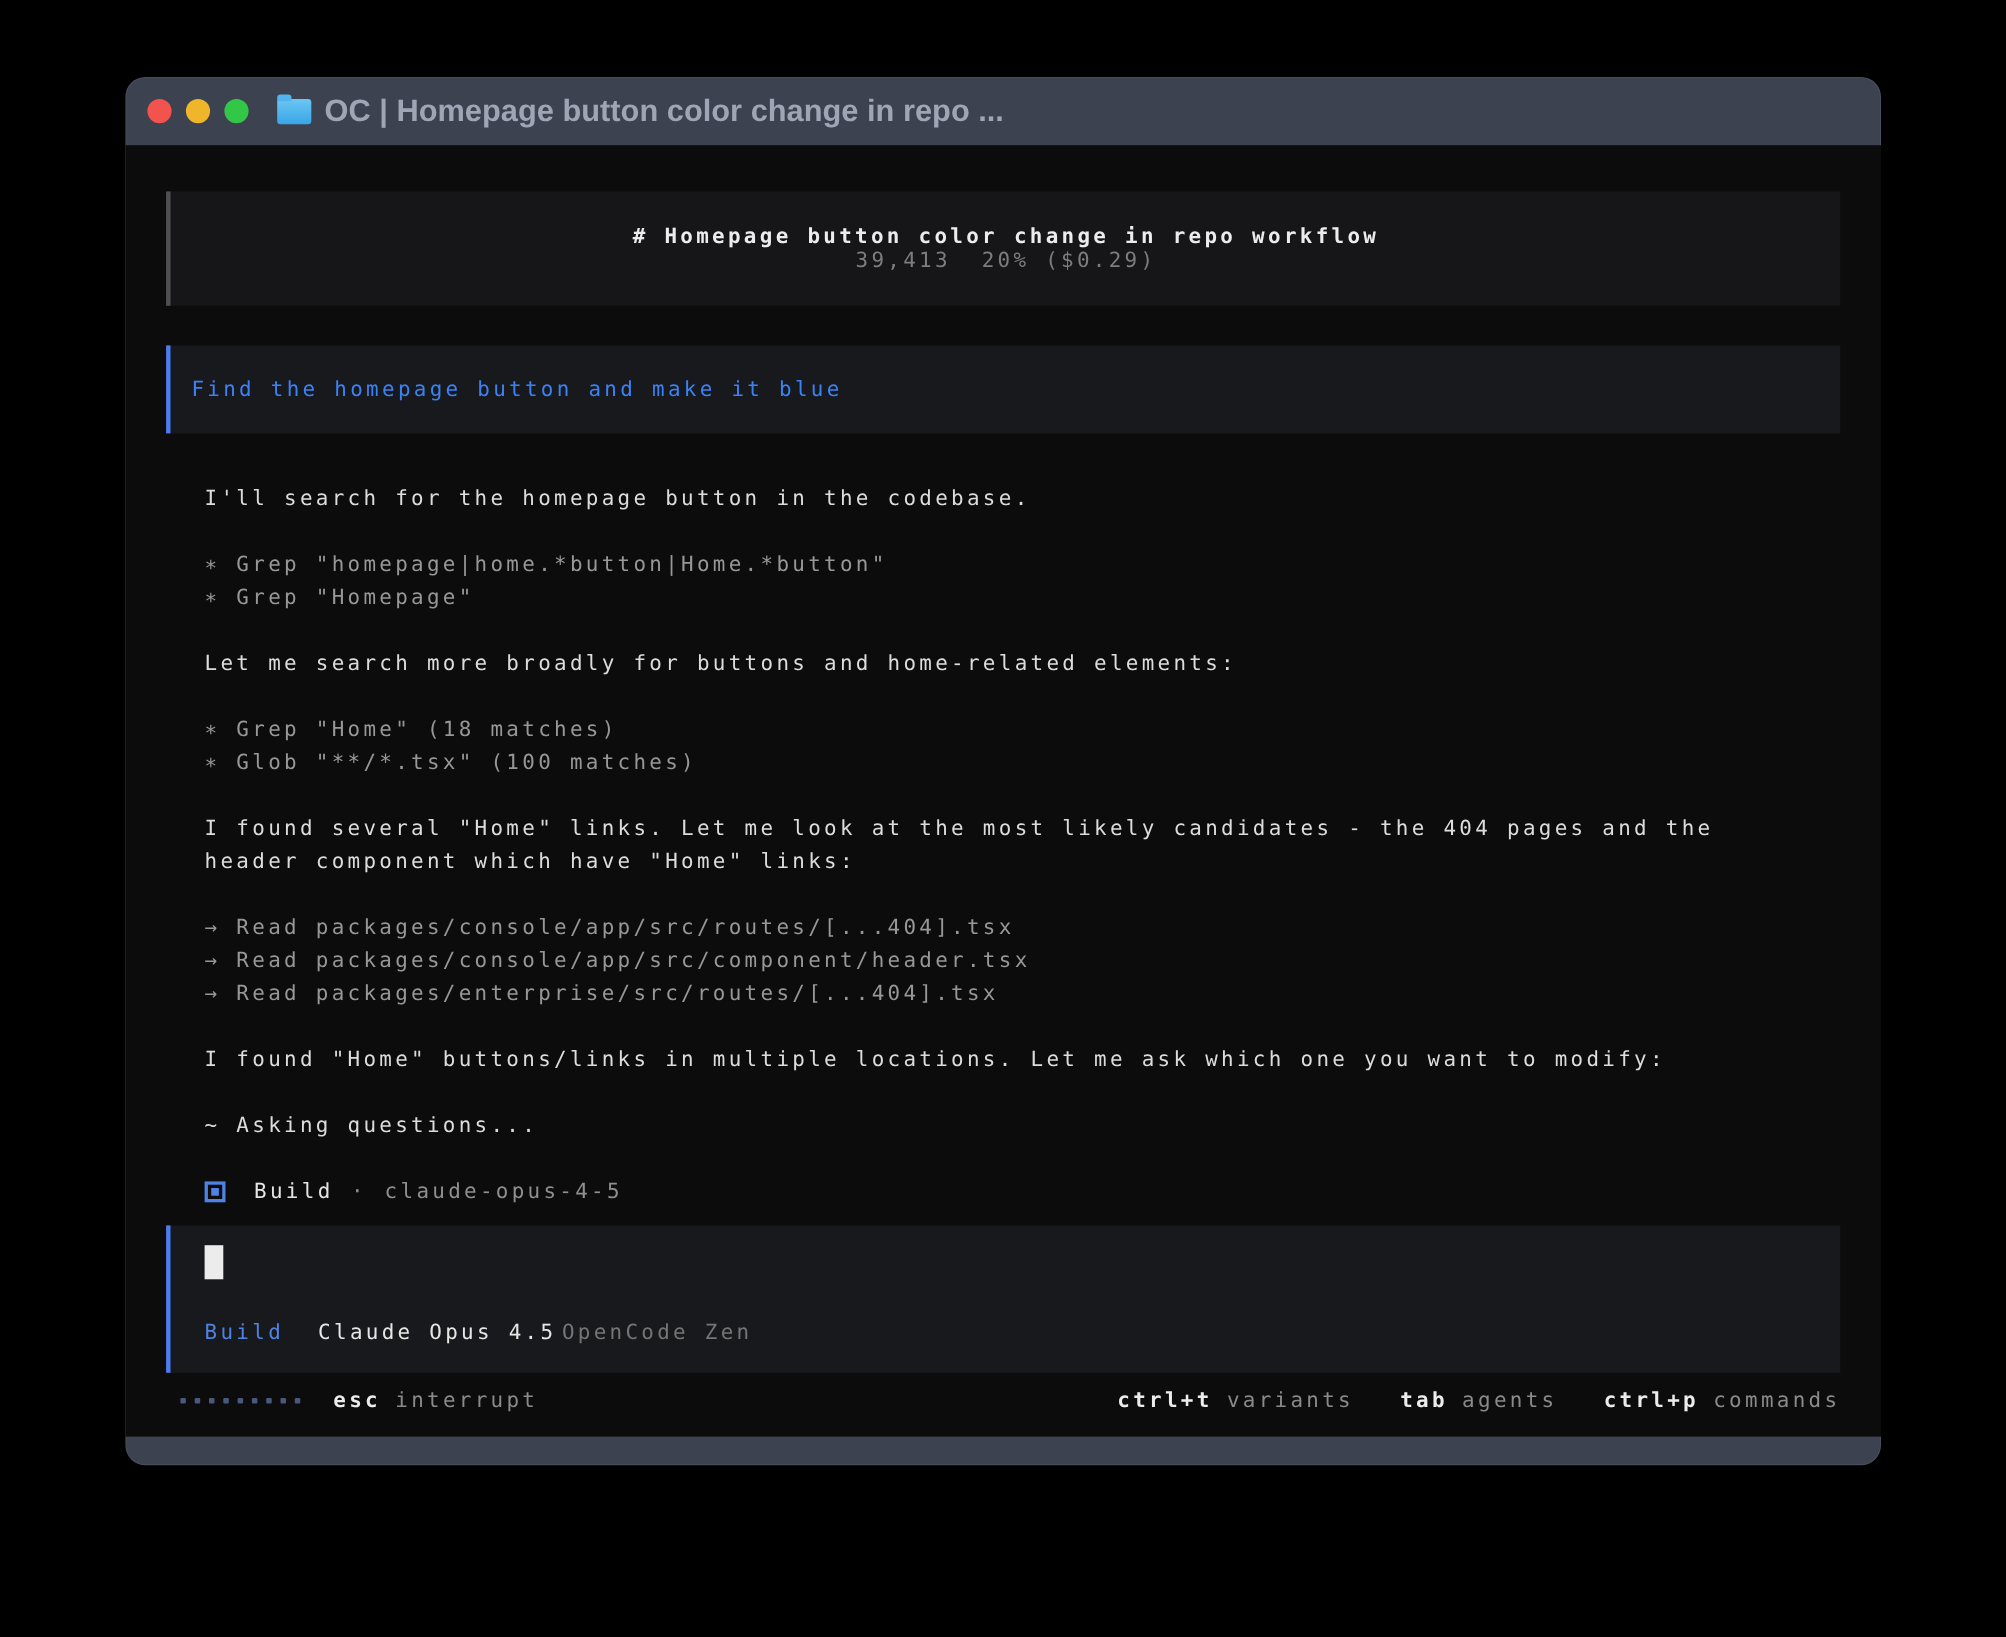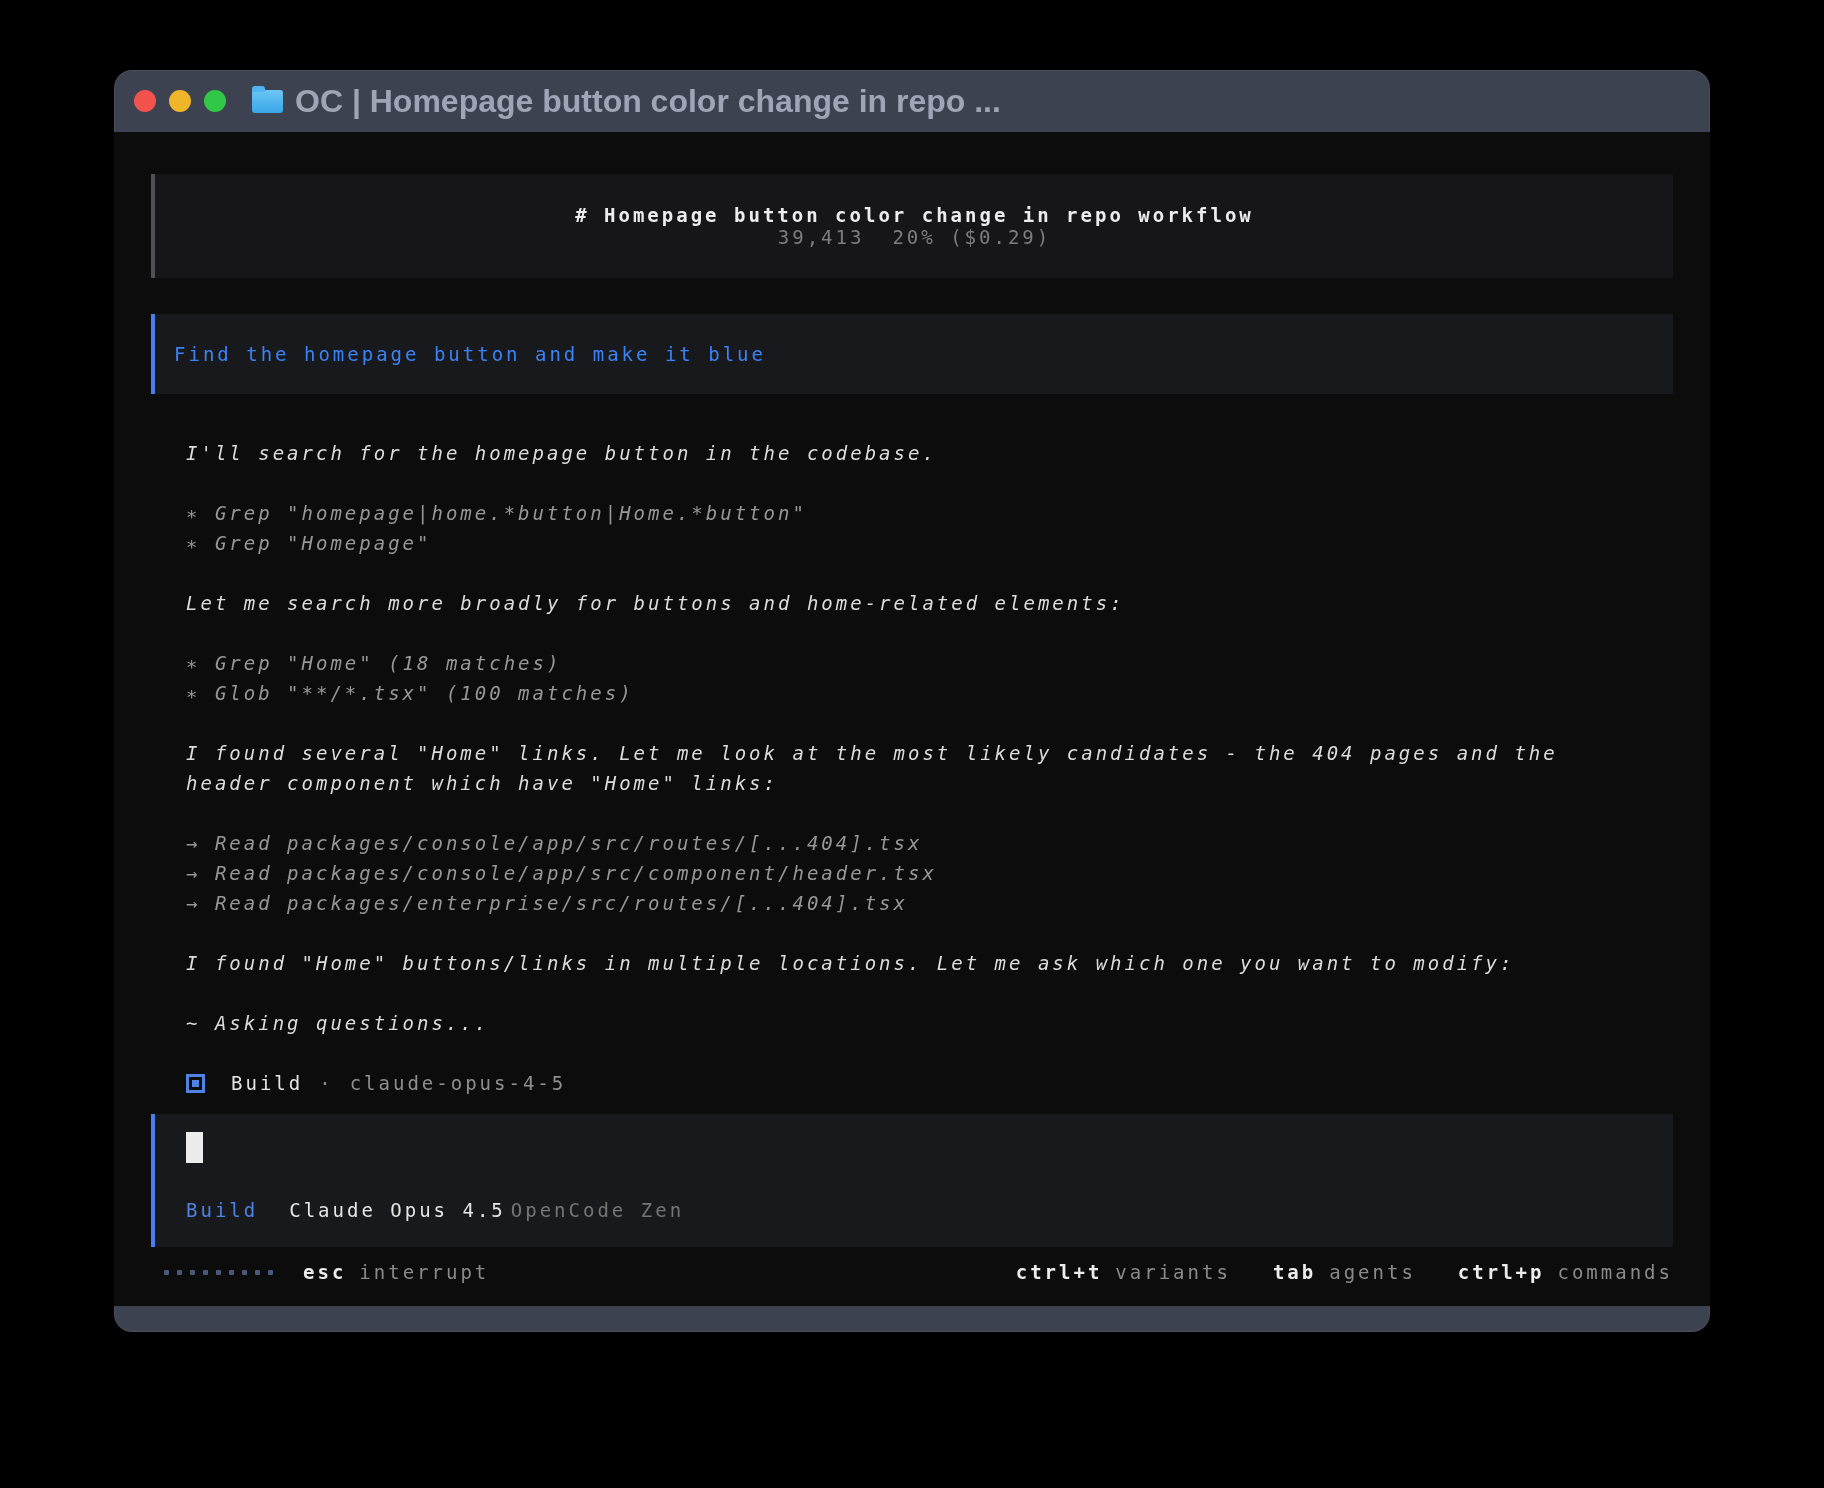--- a/index.html
+++ b/index.html
@@ -17,21 +17,21 @@
   }
   .traffic { display:flex; gap:13px; align-items:center; }
   .light { width:22px; height:22px; border-radius:50%; }
   .light.red { background:#f2544d; }
   .light.yellow { background:#f0b62a; }
   .light.green { background:#33c748; }
   .folder-icon { width:31px; height:23px; margin-left:26px; position:relative;
     background:linear-gradient(180deg,#6cc6f3 0%,#39a6e8 100%); border-radius:3px; }
   .folder-icon::before { content:""; position:absolute; top:-4px; left:0; width:13px; height:6px;
     background:#52b4ee; border-radius:3px 3px 0 0; }
-  .window-title { margin-left:12px; font-size:32px; font-weight:bold; color:#9ea5b5;
+  .window-title { margin-left:12px; font-size:28px; font-weight:bold; color:#9ea5b5;
     white-space:nowrap; }
 
   .terminal {
     position:absolute; top:62px; left:0; right:0; bottom:26px;
     background:#0c0c0d; padding:42px 37px 0 37px;
     font-size:19px; letter-spacing:3px; color:#dcdcdc;
     display:flex; flex-direction:column;
   }
 
   .block { border-left:4px solid #4c7df0; background:#18191c; }
@@ -39,21 +39,21 @@
 
   .session-header {
     padding:30px 30px 30px 31px; display:flex; justify-content:space-between; align-items:center;
   }
   .session-title { font-weight:bold; color:#ececec; white-space:nowrap; }
   .session-stats { display:flex; gap:28px; color:#7d7d7d; white-space:nowrap; }
 
   .user-msg { margin-top:36px; padding:29px 30px 29px 19px; color:#3b82f6; }
 
   .assistant { margin-top:44px; padding-left:35px; }
-  .line { height:30px; line-height:30px; white-space:pre; color:#dcdcdc;font-style:italic; }
+  .line { height:30px; line-height:30px; white-space:pre; color:#dcdcdc; }
   .line.muted { color:#979797; }
   .blank { height:30px; }
 
   .agent-row { height:30px; margin-top:30px; display:flex; align-items:center; }
   .agent-icon { width:19px; height:19px; border:3px solid #4e82e4; margin-right:26px;
     display:inline-flex; align-items:center; justify-content:center; flex:none; }
   .agent-icon i { display:block; width:7px; height:7px; background:#4e82e4; }
   .agent-name { color:#e4e4e4; }
   .agent-sep { color:#8a8a8a; margin:0 16px; }
   .agent-model { color:#8f8f8f;text-align:center; }

